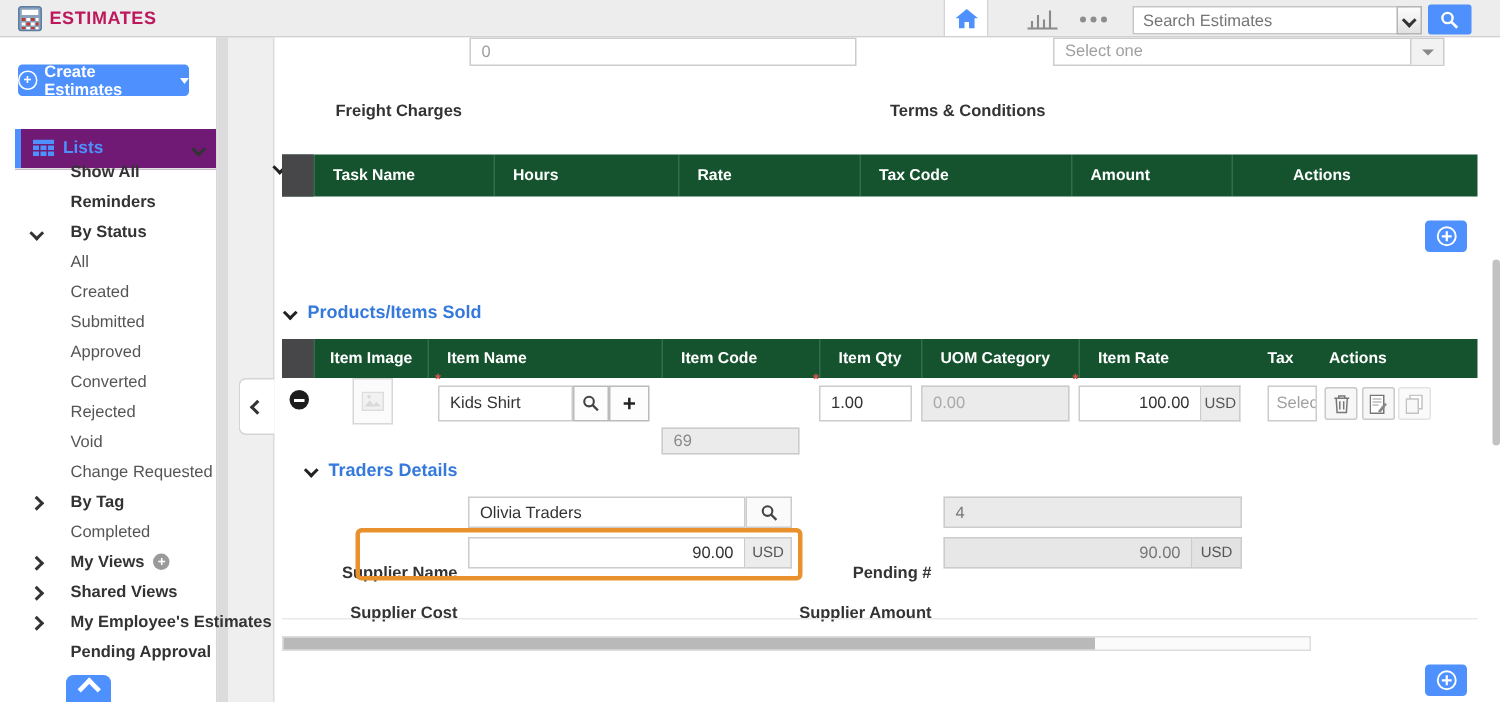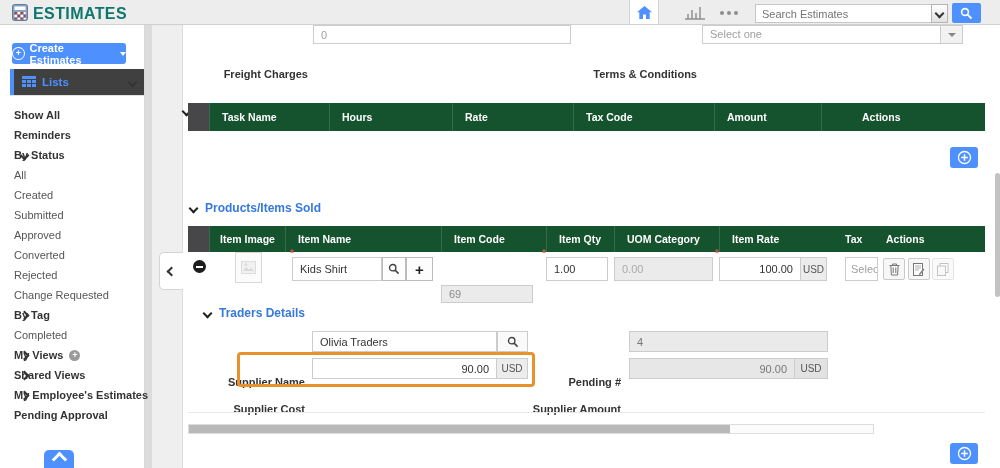--- a/index.html
+++ b/index.html
@@ -2,21 +2,21 @@
 <html><head>
 <meta charset="utf-8">
 <style>
   html,body{margin:0;padding:0;}
   body{font-family:"Liberation Sans", sans-serif; background:#efefef;}
   #page{position:relative;width:1000px;height:468px;overflow:hidden;background:#efefef;}
   .abs{position:absolute;}
 
   
   #topbar{left:0;top:0;width:1000px;height:25px;background:#ededed;border-bottom:1px solid #d0d0d0;box-sizing:border-box;}
-  #app-title{left:33px;top:5px;font-size:16px;font-weight:bold;color:#0f766e;letter-spacing:.4px;}
+  #app-title{left:33px;top:5px;font-size:12px;font-weight:bold;color:#be185d;letter-spacing:.4px;}
   #home-tab{left:629px;top:0;width:28px;height:24px;background:#fff;border-left:1px solid #d4d4d4;border-right:1px solid #d4d4d4;display:flex;align-items:center;justify-content:center;}
   #chart-btn{left:683px;top:5px;width:24px;height:15px;display:flex;align-items:flex-end;justify-content:center;}
   #more-dots{left:720px;top:11px;display:flex;gap:3px;}
   .dot{width:4px;height:4px;border-radius:50%;background:#8d8d8d;}
   #search-input{left:755px;top:4px;width:170px;height:17px;border:1px solid #c6c6c6;font-size:11px;padding:0 6px;color:#555;font-family:"Liberation Sans",sans-serif;}
   #search-dd{left:931px;top:4px;width:17px;height:19px;background:linear-gradient(#fdfdfd,#e2e2e2);border:1px solid #b5b5b5;box-sizing:border-box;display:flex;align-items:center;justify-content:center;}
   #search-btn{left:952px;top:3px;width:29px;height:20px;background:#4d90fe;border-radius:2px;display:flex;align-items:center;justify-content:center;}
 
   
   .chev{display:inline-block;width:5px;height:5px;border-right:2px solid #333;border-bottom:2px solid #333;}
@@ -25,26 +25,26 @@
   .chev.left{transform:rotate(135deg);}
   .chev.up{border-color:#fff;width:8px;height:8px;border-width:3px;transform:rotate(-135deg);}
   .caret{display:inline-block;width:0;height:0;border-left:4px solid transparent;border-right:4px solid transparent;border-top:4px solid #777;}
 
   
   #sidebar{left:0;top:25px;width:145px;height:443px;background:#fff;border-right:1px solid #d8d8d8;box-sizing:border-box;}
   #sb-scrollstrip{left:145px;top:25px;width:7px;height:443px;background:#dcdcdc;}
   #create-btn{left:12px;top:43px;width:114px;height:21px;background:#4d90fe;border-radius:3px;color:#fff;font-size:11px;font-weight:bold;display:flex;align-items:center;justify-content:center;gap:5px;}
   .plus-circle{display:inline-flex;width:11px;height:11px;border:1px solid #fff;border-radius:50%;align-items:center;justify-content:center;font-size:9px;font-weight:bold;color:#fff;line-height:1;}
   .caret-w{display:inline-block;width:0;height:0;border-left:3.5px solid transparent;border-right:3.5px solid transparent;border-top:4px solid #fff;}
-  #lists-item{left:10px;top:69px;width:134px;height:26px;border-bottom:1px solid #e2e2e2;display:flex;align-items:center;background:#404040;}
+  #lists-item{left:10px;top:86px;width:134px;height:26px;border-bottom:1px solid #e2e2e2;display:flex;align-items:center;background:#701a75;}
   #lists-bar{width:4px;height:26px;background:#4d90fe;margin-right:8px;}
   #lists-label{color:#4d90fe;font-weight:bold;font-size:11.5px;margin-left:6px;}
   #lists-chev{margin-left:auto;margin-right:8px;}
   #sb-items{left:0;top:105px;width:145px;}
-  .sb-item{position:relative;height:20px;line-height:20px;padding-left:14px;font-size:11px;color:#555;cursor:default;white-space:nowrap;}
+  .sb-item{position:relative;height:20px;line-height:20px;padding-left:47px;font-size:11px;color:#555;cursor:default;white-space:nowrap;}
   .sb-item.bold{font-weight:bold;color:#333;}
   .sbchev{position:absolute;left:21px;top:7px;}
   .plus-badge{display:inline-flex;width:11px;height:11px;border-radius:50%;background:#9a9a9a;color:#fff;font-size:9px;font-weight:bold;align-items:center;justify-content:center;margin-left:6px;vertical-align:1px;line-height:1;}
   #scroll-top-btn{left:44px;top:450px;width:30px;height:18px;background:#4d90fe;border-radius:5px 5px 0 0;display:flex;align-items:center;justify-content:center;z-index:5;}
 
   
   #main{left:182px;top:25px;width:818px;height:443px;background:#fff;border-left:1px solid #dcdcdc;box-sizing:border-box;}
   #collapse-tab{left:159px;top:252px;width:24px;height:38px;background:#fff;border:1px solid #d4d4d4;border-right:none;border-radius:5px 0 0 5px;box-sizing:border-box;display:flex;align-items:center;justify-content:center;z-index:3;}
 
   .lbl{font-size:11px;font-weight:bold;color:#333;text-align:right;margin-top:40px;}
@@ -167,20 +167,21 @@
   <div id="sb-items" class="abs">
     <div class="sb-item bold">Show All</div>
     <div class="sb-item bold">Reminders</div>
     <div class="sb-item bold"><span class="chev down sbchev"></span><span>By Status</span></div>
     <div class="sb-item">All</div>
     <div class="sb-item">Created</div>
     <div class="sb-item">Submitted</div>
     <div class="sb-item">Approved</div>
     <div class="sb-item">Converted</div>
     <div class="sb-item">Rejected</div>
+    <div class="sb-item">Void</div>
     <div class="sb-item">Change Requested</div>
     <div class="sb-item bold"><span class="chev right sbchev"></span><span>By Tag</span></div>
     <div class="sb-item">Completed</div>
     <div class="sb-item bold"><span class="chev right sbchev"></span><span>My Views</span><span class="plus-badge">+</span></div>
     <div class="sb-item bold"><span class="chev right sbchev"></span><span>Shared Views</span></div>
     <div class="sb-item bold"><span class="chev right sbchev"></span><span>My Employee's Estimates</span></div>
     <div class="sb-item bold">Pending Approval</div>
   </div>
 
   <div id="scroll-top-btn" class="abs">

